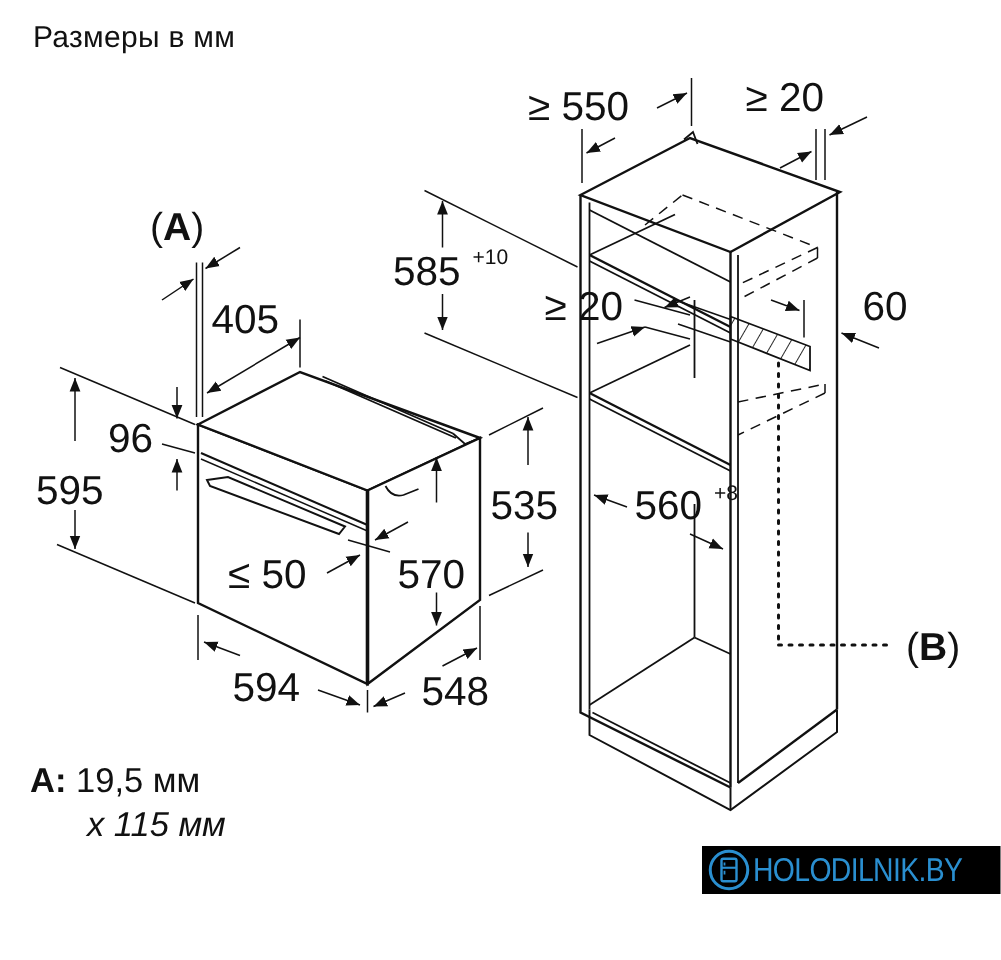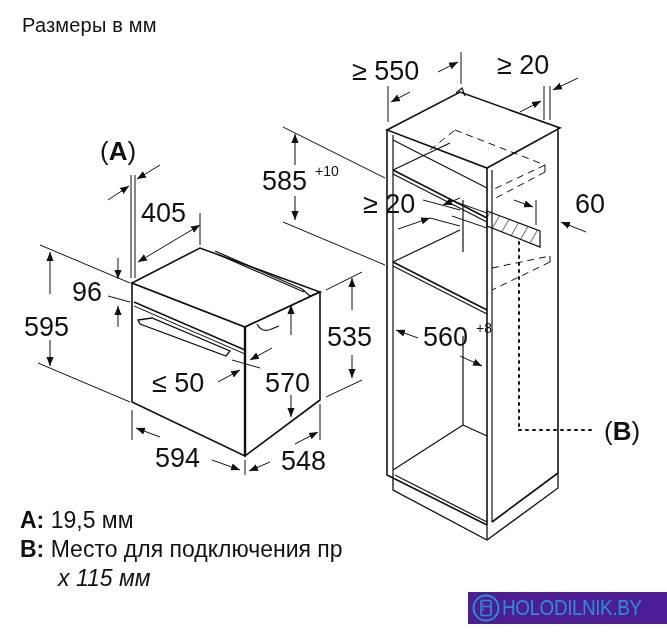--- a/index.html
+++ b/index.html
@@ -7,21 +7,21 @@
   .title { position: absolute; left: 22px; top: 14px; font-size: 20px; font-weight: 400; letter-spacing: 0.2px; }
   svg.diagram { position: absolute; left: 0; top: 0; }
   .dim { font-family: "Liberation Sans", sans-serif; font-size: 27px; fill: #111; }
   .sup { font-family: "Liberation Sans", sans-serif; font-size: 14px; fill: #111; }
   .lbl { font-family: "Liberation Sans", sans-serif; font-size: 26px; fill: #111; }
   .lblb { font-family: "Liberation Sans", sans-serif; font-size: 26px; font-weight: 700; fill: #111; }
   .notes { position: absolute; left: 20px; top: 506px; font-size: 23px; line-height: 29px; }
   .note-row { white-space: nowrap; }
   .note-key { font-weight: 700; }
   .note-indent { padding-left: 38px; font-style: italic; }
-  .watermark { position: absolute; left: 468px; top: 592px; display: flex; align-items: center; background: #4c1d95; padding: 2px 4px; }
+  .watermark { position: absolute; left: 468px; top: 564px; display: flex; align-items: center; background: #000000; padding: 2px 4px; }
   .wm-text { font-family: "Liberation Sans", sans-serif; font-size: 22px; color: #2a8fd0; font-weight: 400; letter-spacing: -0.5px; transform: scaleX(0.86); transform-origin: left center; }
   .wm-icon { width: 28px; height: 28px; margin-right: 2px; }
 </style>
 </head>
 <body>
 
 <div class="title">Размеры в мм</div>
 
 <svg class="diagram" width="667" height="640" viewBox="0 0 667 640" xmlns="http://www.w3.org/2000/svg">
   <defs>
@@ -205,24 +205,20 @@
     <text class="sup" x="476" y="333">+8</text>
     <text class="lbl" x="604" y="440"><tspan>(</tspan><tspan class="lblb">B</tspan><tspan>)</tspan></text>
   </g>
 </svg>
 
 <div class="notes">
   <div class="note-row">
     <span class="note-key">A:</span>
     <span>19,5 мм</span>
   </div>
-  <div class="note-row">
-    <span class="note-key">B:</span>
-    <span>Место для подключения пр</span>
-  </div>
   <div class="note-row note-indent">x 115 мм</div>
 </div>
 
 <div class="watermark">
   <svg class="wm-icon" viewBox="0 0 28 28">
     <circle cx="14" cy="14" r="12.5" fill="none" stroke="#2a8fd0" stroke-width="2"></circle>
     <rect x="9" y="6.5" width="10" height="15" rx="1.2" fill="none" stroke="#2a8fd0" stroke-width="1.6"></rect>
     <line x1="9" y1="12.5" x2="19" y2="12.5" stroke="#2a8fd0" stroke-width="1.4"></line>
     <line x1="11" y1="9" x2="11" y2="11" stroke="#2a8fd0" stroke-width="1.2"></line>
     <line x1="11" y1="14.5" x2="11" y2="17" stroke="#2a8fd0" stroke-width="1.2"></line>

